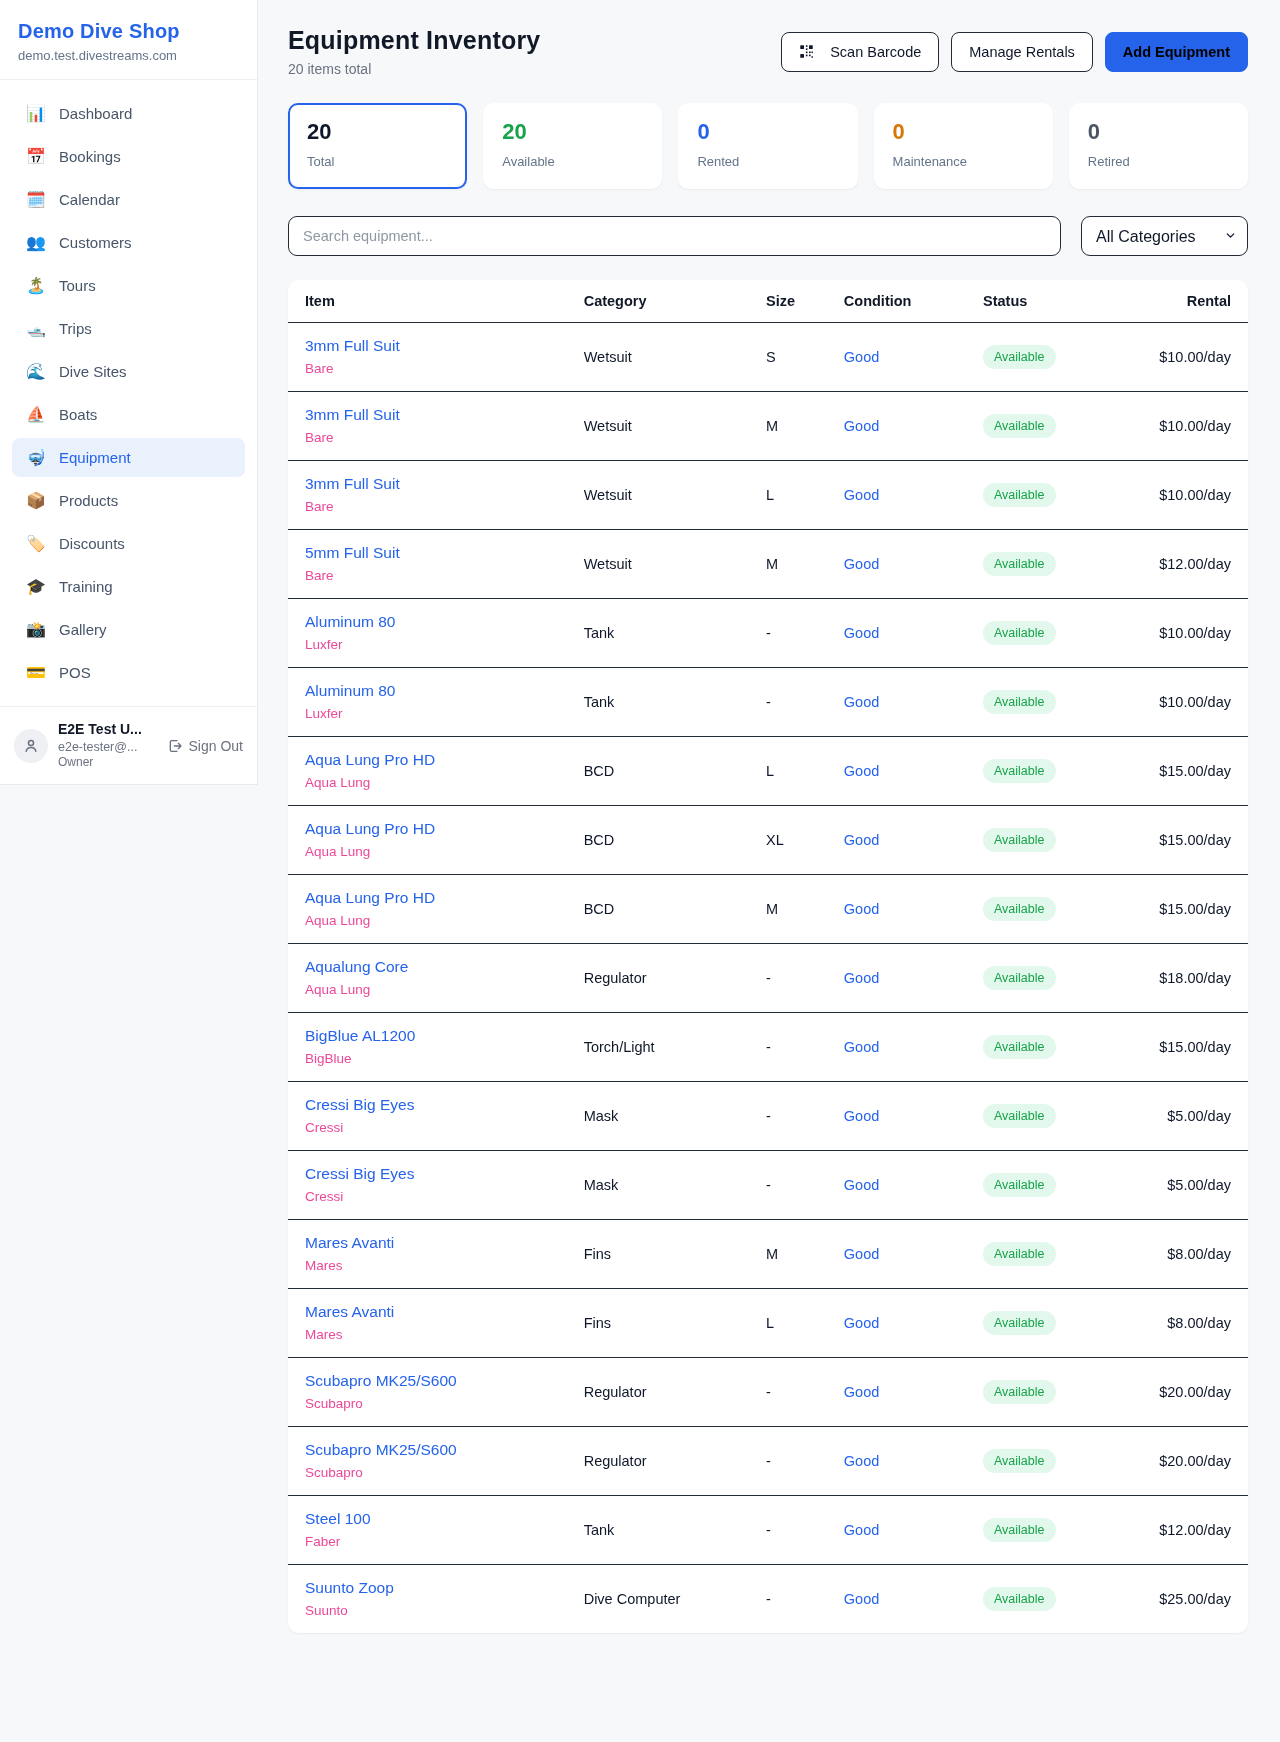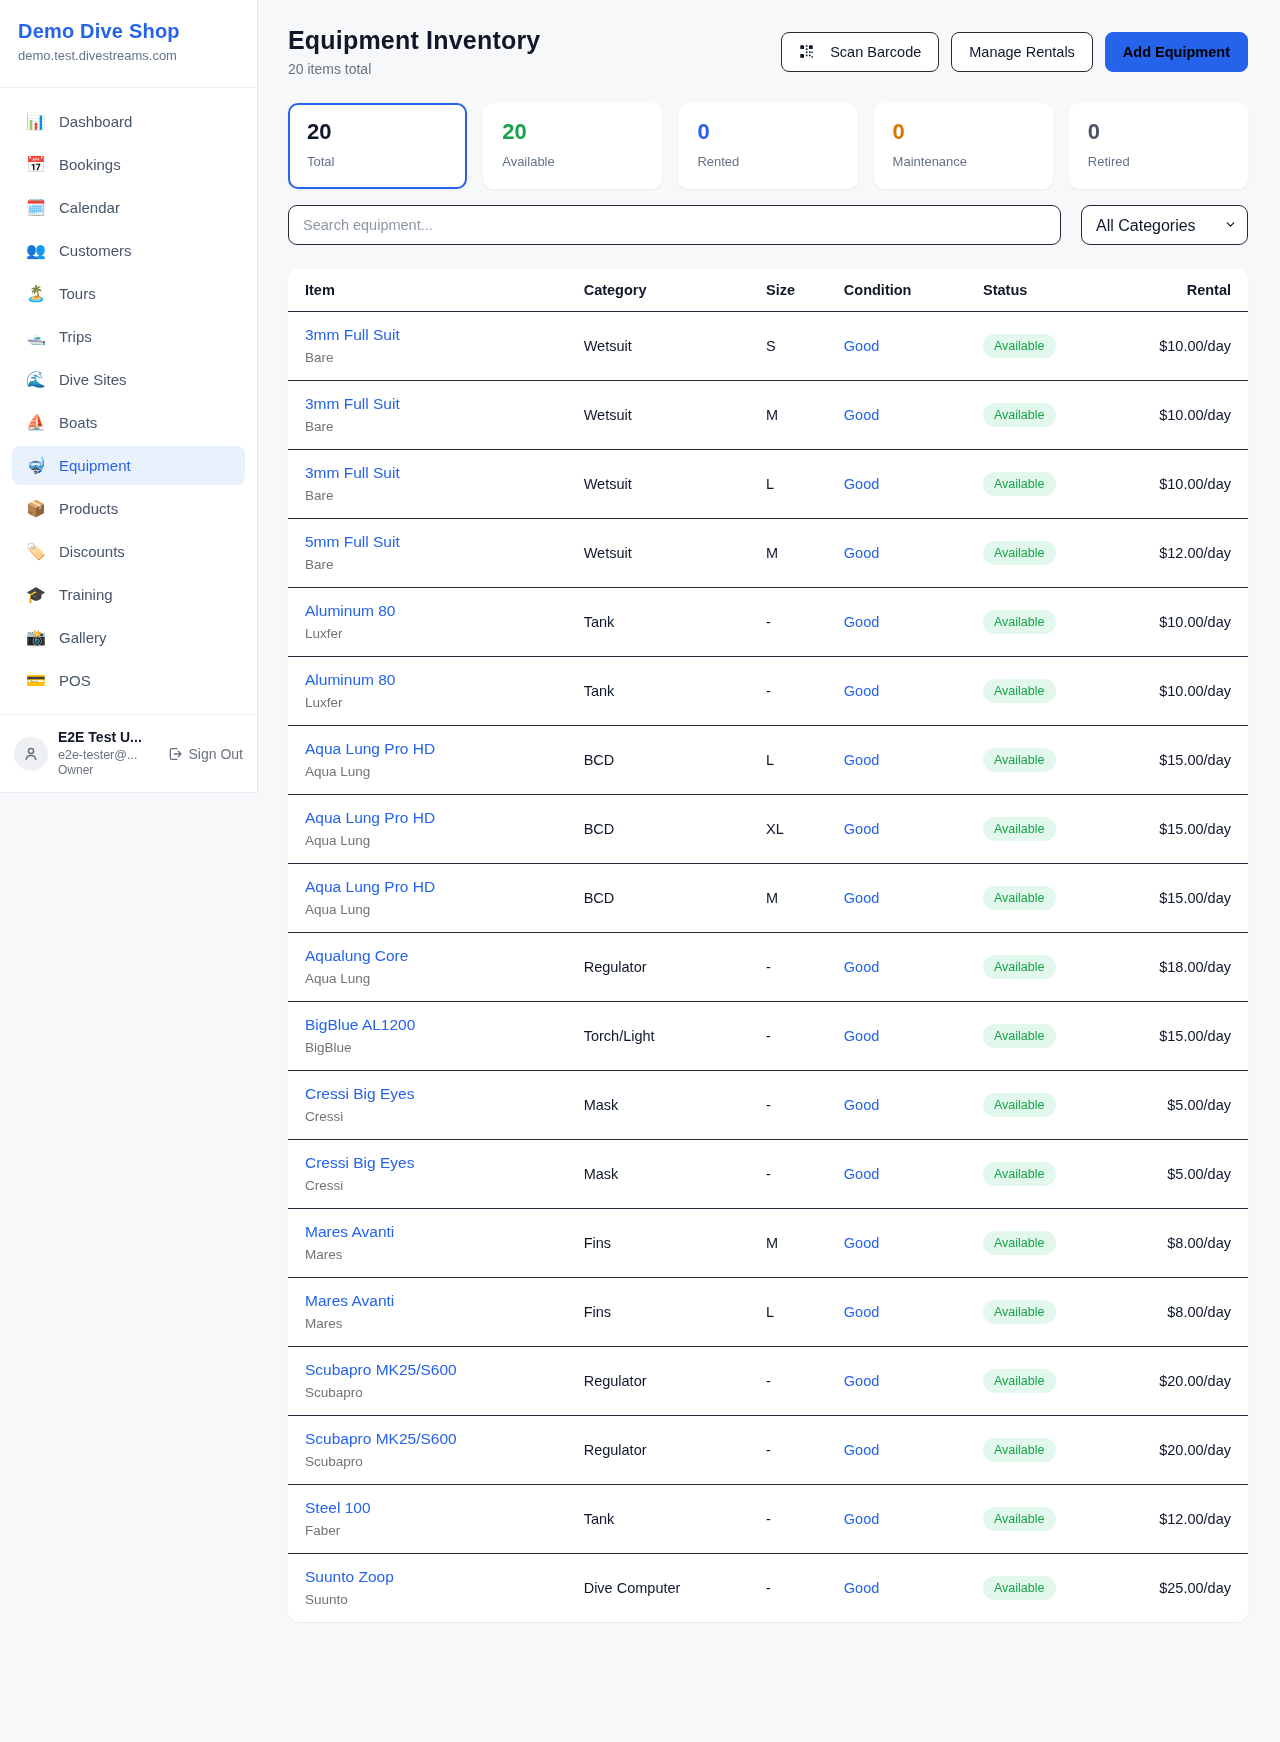--- a/index.html
+++ b/index.html
@@ -13,21 +13,21 @@
   }
 
   
   .sidebar {
     position:absolute; left:0; top:0; width:258px;
     background:#ffffff;
     border-right:1px solid #e7e9ee;
     border-bottom:1px solid #e7e9ee;
     padding-bottom:0;
   }
-  .brand { padding:20px 18px 24px 18px; border-bottom:1px solid #edeff3; }
+  .brand { padding:20px 18px 16px 18px; border-bottom:1px solid #edeff3; }
   .brand-name { color:#2563eb; font-size:20px; font-weight:700; letter-spacing:.2px; }
   .brand-domain { color:#64748b; font-size:13px; margin-top:5px; }
   .nav { padding:14px 12px 10px 12px; }
   .nav-item {
     display:flex; align-items:center; gap:13px;
     padding:10px 14px; margin-bottom:4px;
     border-radius:8px; cursor:pointer;
     font-size:15px; color:#475569;
   }
   .nav-item .nav-icon { font-size:16px; width:20px; text-align:center; }
@@ -66,21 +66,21 @@
     flex:1 1 0; background:#ffffff; border-radius:10px;
     padding:15px 18px; height:86px;
     box-shadow:0 1px 2px rgba(15,23,42,.06);
     border:1px solid #ffffff; cursor:pointer;
   }
   .stat-card.active { border:2px solid #2563eb; padding:14px 17px; }
   .stat-value { font-size:22px; font-weight:700; }
   .stat-label { font-size:13px; color:#64748b; margin-top:9px; }
 
   
-  .filter-row { display:flex; gap:20px; margin-top:16px; }
+  .filter-row { display:flex; gap:20px; margin-top:27px; }
   .search-input {
     flex:1 1 auto; height:40px; border:1px solid #232a36; border-radius:9px;
     padding:0 14px; font-size:14.5px; color:#0f172a; background:#ffffff;
     font-family:"Liberation Sans", sans-serif; outline:none;
   }
   .search-input::placeholder { color:#8e97a3; }
   .select-wrap { position:relative; width:167px; flex:0 0 auto; }
   .category-select {
     width:100%; height:40px; border:1px solid #232a36; border-radius:9px;
     background:#ffffff; font-size:16px; color:#0f172a; padding:0 30px 0 14px;
@@ -97,21 +97,21 @@
   table { width:100%; border-collapse:collapse; table-layout:fixed; }
   thead th {
     font-size:14.5px; font-weight:700; color:#111827; text-align:left;
     height:42px; border-bottom:1.5px solid #242b38; padding:0;
   }
   th.col-item, td.cell-item { padding-left:17px; }
   th.col-rental, td.cell-rental { text-align:right; padding-right:17px; }
   tbody td { height:69px; padding:0; vertical-align:middle; font-size:14.5px; color:#0f172a; }
   tbody tr + tr td { border-top:1.5px solid #242b38; }
   .item-name { color:#2563eb; font-size:15.5px; font-weight:500; cursor:pointer; line-height:1.3; }
-  .item-brand { color:#737373; font-size:13.5px; margin-top:4px; line-height:1.3; }
+  .item-brand { color:#ec4899; font-size:13.5px; margin-top:4px; line-height:1.3; }
   .cond-link { color:#2563eb; font-weight:500; cursor:pointer; }
   .badge {
     display:inline-block; background:#e3f8ec; color:#17a34a;
     font-size:12.5px; font-weight:500; padding:5px 11px; border-radius:999px;
   }
   .cell-rental { font-weight:500; }
 </style>
 </head>
 <body>
 

